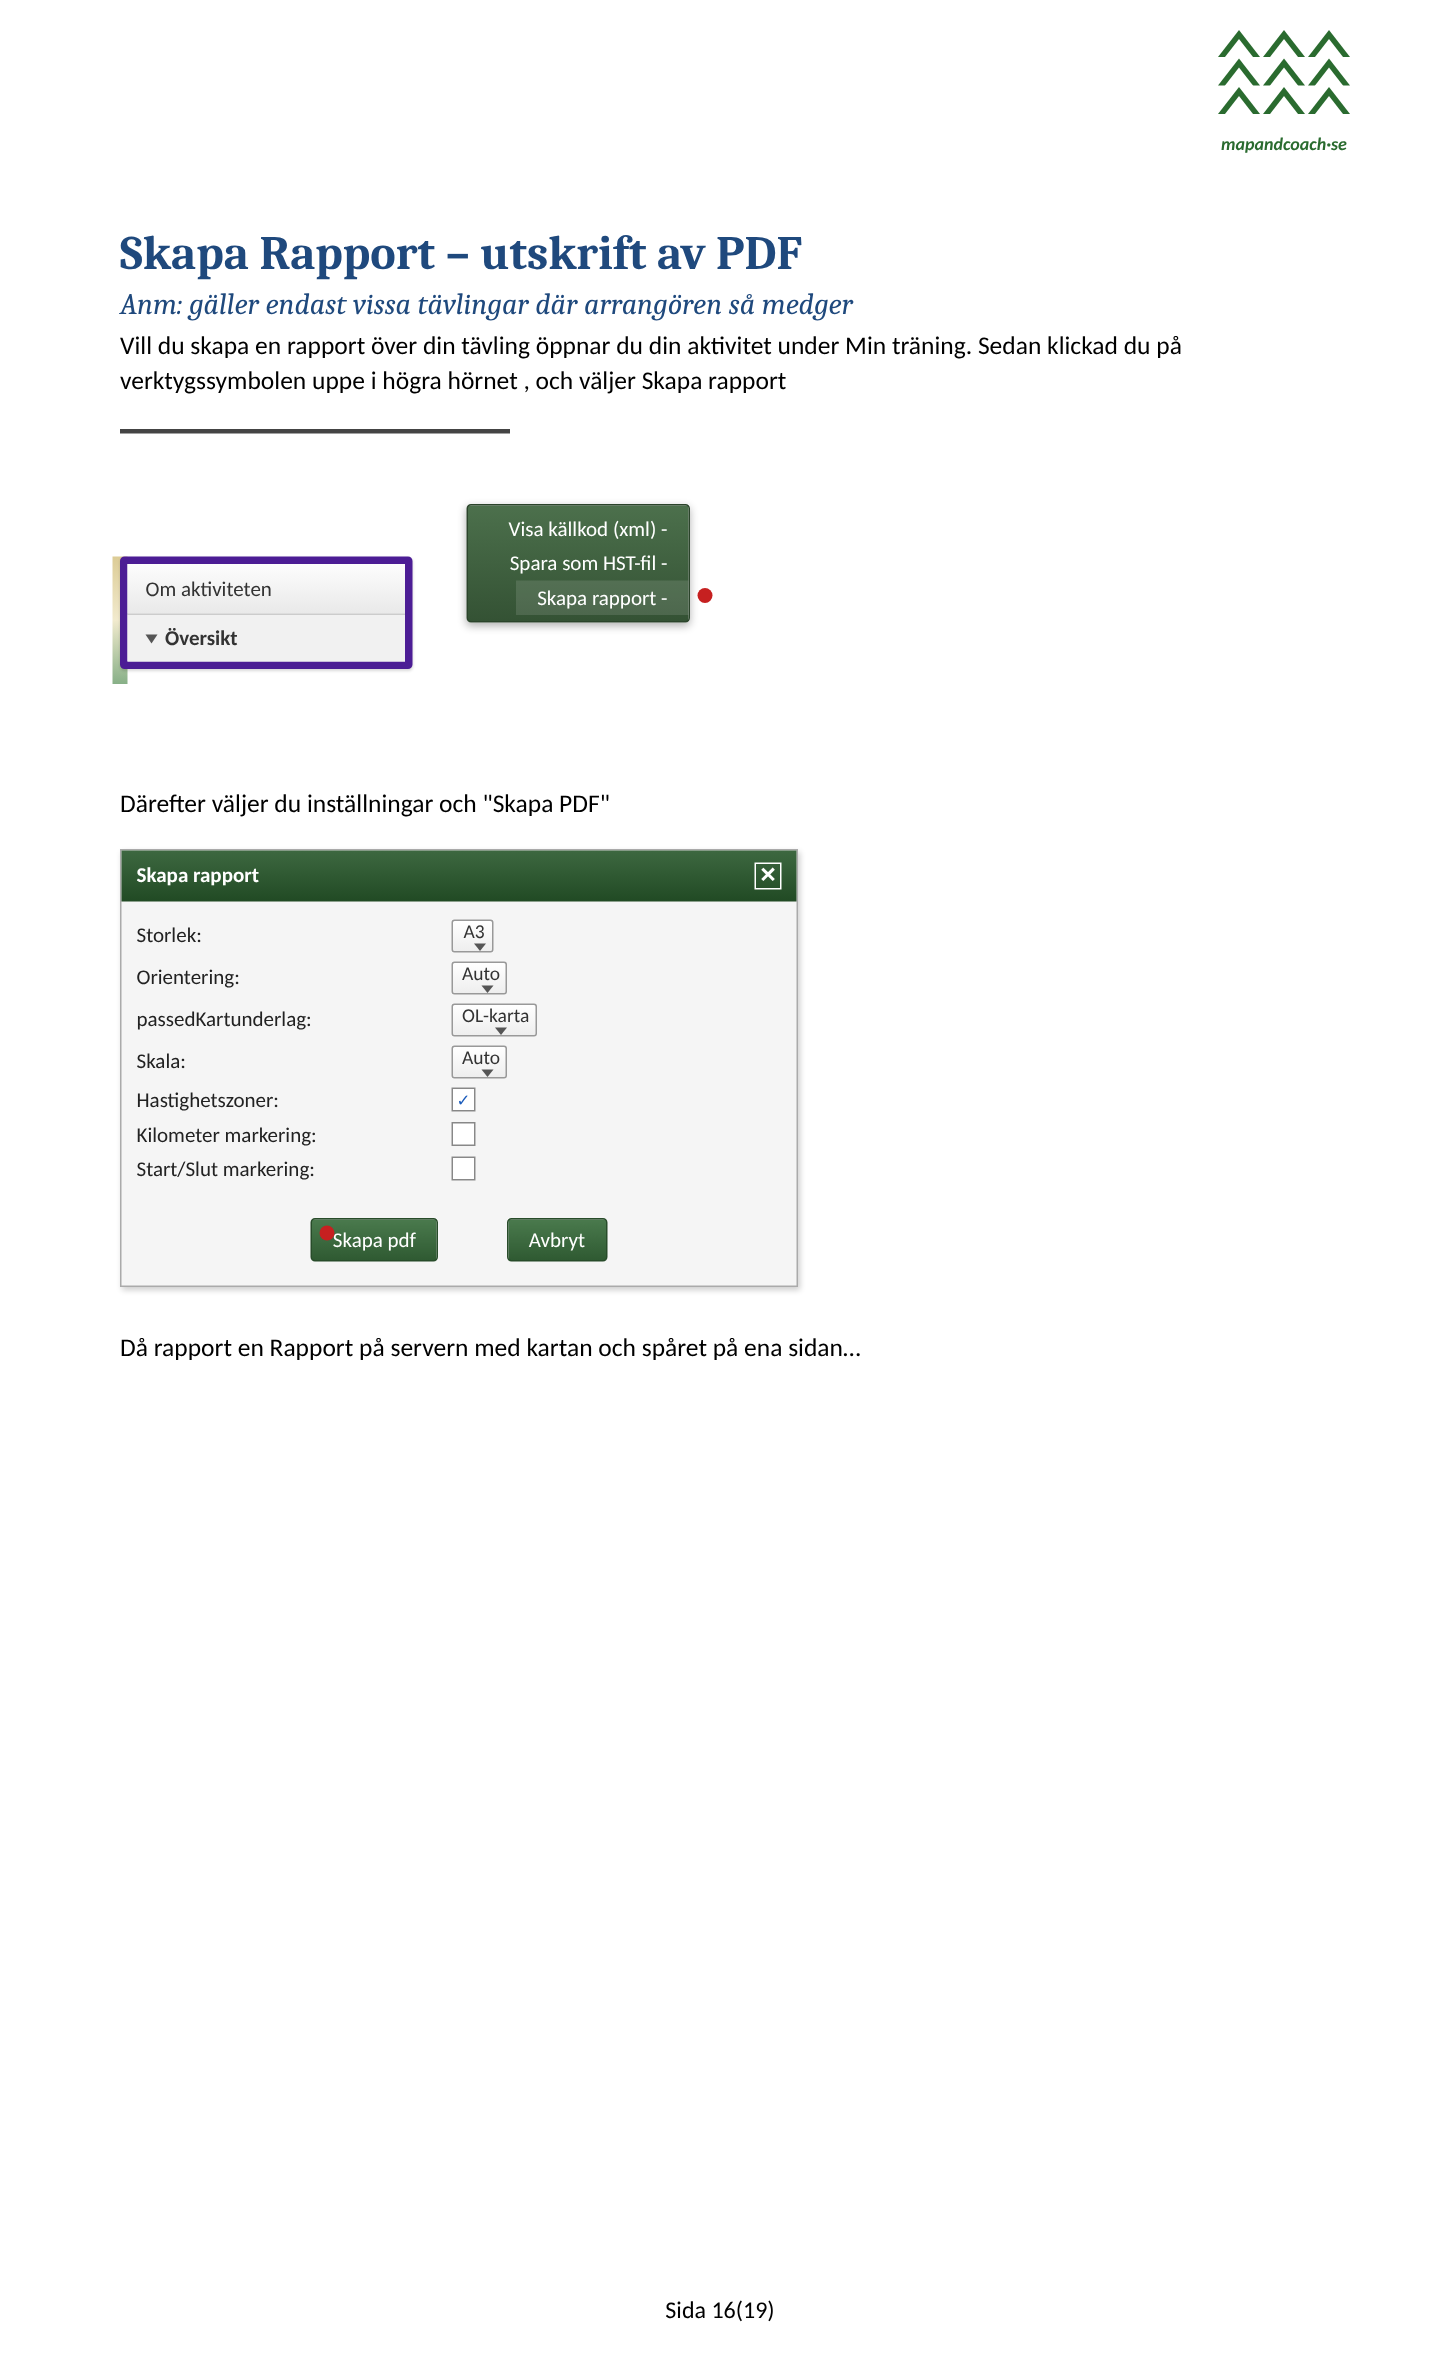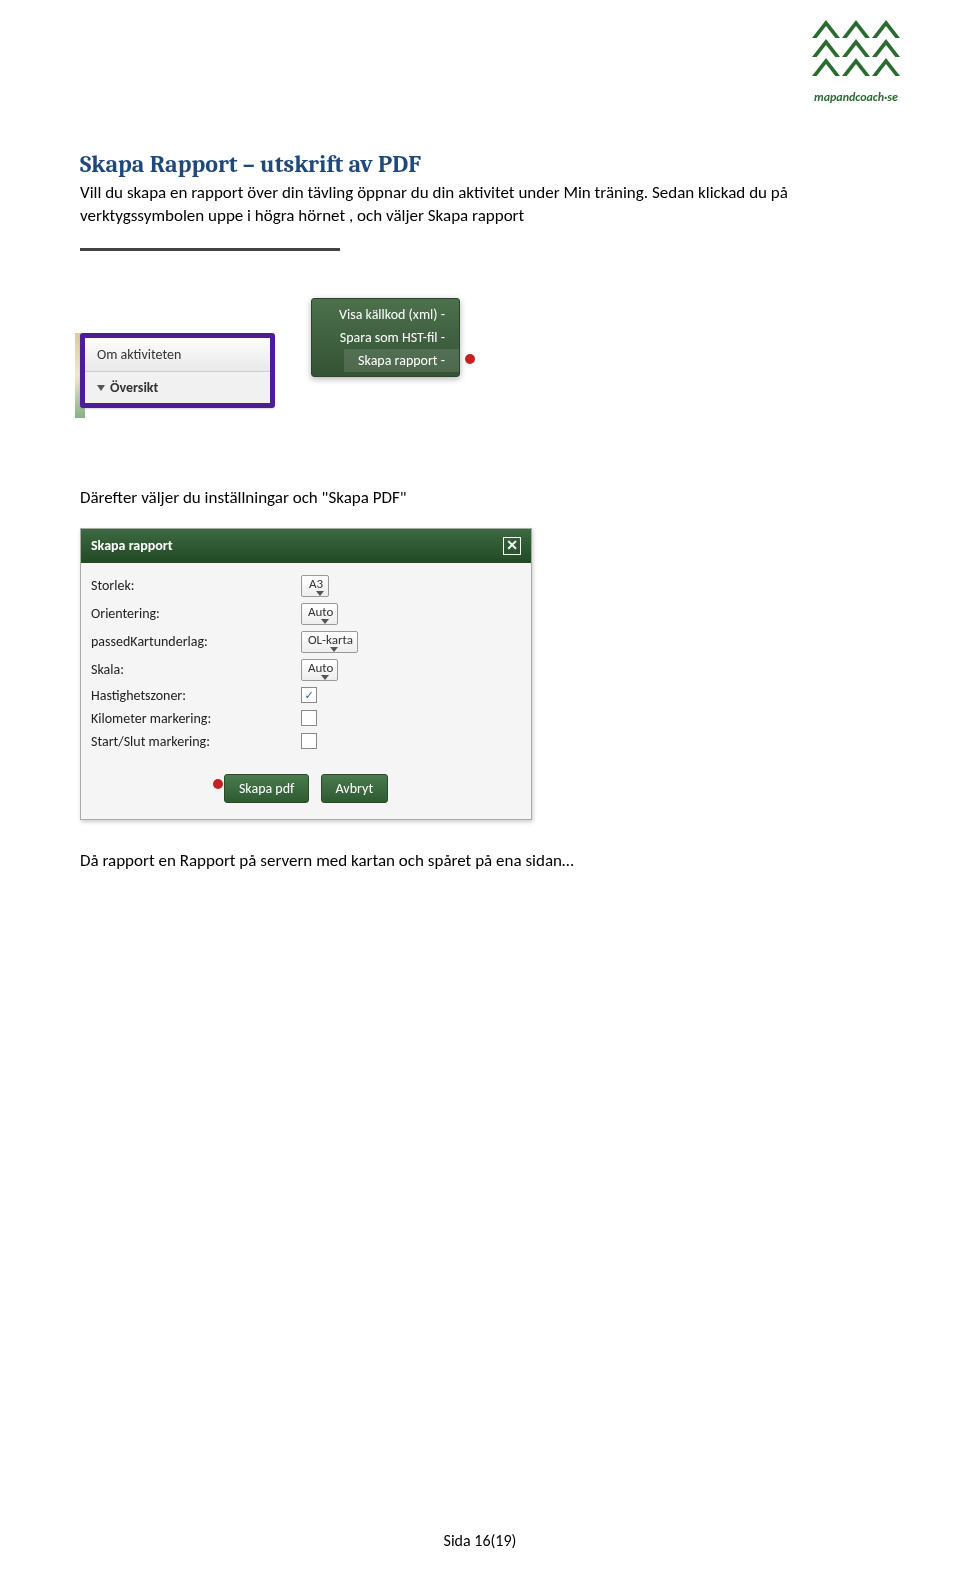--- a/index.html
+++ b/index.html
@@ -54,21 +54,21 @@
   .logo-text {
     font-size: 12px;
     font-weight: bold;
     font-style: italic;
     color: #2a6b2f;
     margin-top: 14px;
   }
   h1.section-title {
     font-family: Cambria, Georgia, serif;
     color: #1f497d;
-    font-size: 24px;
+    font-size: 32px;
     font-weight: bold;
     margin: 90px 0 4px 0;
   }
   .note-line {
     font-family: Cambria, Georgia, serif;
     font-style: italic;
     color: #1f497d;
     font-size: 20px;
     margin: 0 0 6px 0;
   }
@@ -260,21 +260,21 @@
   .shot2 .buttons {
     text-align: center;
     padding: 16px 0;
     position: relative;
   }
   .shot2 .btn {
     display: inline-block;
     background: linear-gradient(#4a7a4d, #2f5a32);
     color: #fff;
     padding: 5px 14px;
-    margin: 0 4px;
+    margin: 0 21px;
     border-radius: 3px;
     font-size: 14px;
     border: 1px solid #284c2a;
   }
   .shot2 .buttons .red-dot {
     position: absolute;
     left: 132px;
     top: 21px;
     width: 10px;
     height: 10px;
@@ -315,20 +315,23 @@
       <div class="chevron-col">
           <div class="chev"></div>
           <div class="chev"></div>
           <div class="chev"></div>
         </div>
     </div>
     <div class="logo-text">mapandcoach·se</div>
   </div>
 
   <h1 class="section-title">Skapa Rapport – utskrift av PDF</h1>
+  <p class="note-line">
+    <span>Anm:</span><span> gäller endast vissa tävlingar där arrangören så medger</span>
+  </p>
   <p class="body-text">Vill du skapa en rapport över din tävling öppnar du din aktivitet under Min träning. Sedan klickad du på verktygssymbolen uppe i högra hörnet , och väljer Skapa rapport</p>
 
   <div class="shot1">
     <div class="shot1-hr"></div>
     <div class="wrench-row">
       <span class="red-dot" style="position:static;"></span>
       <span class="mini-icon"></span>
       <span class="mini-icon"></span>
     </div>
     <div class="menu">

